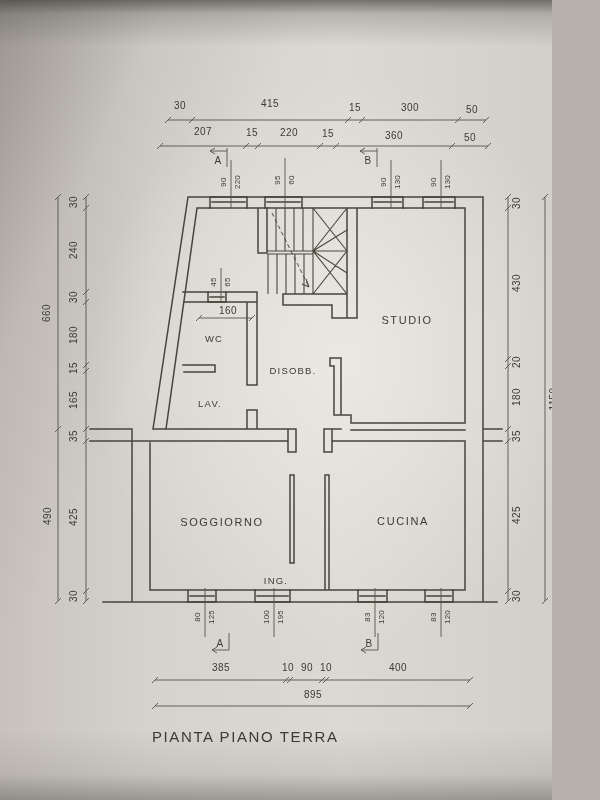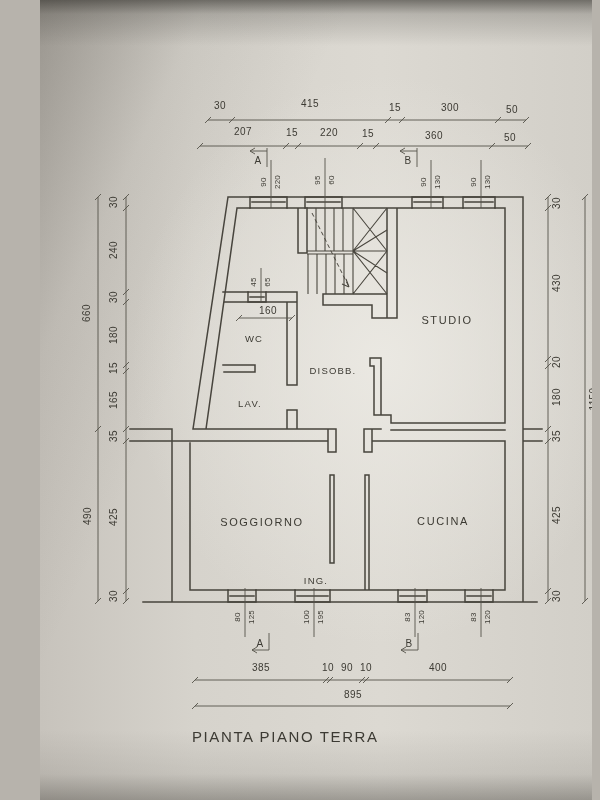--- a/index.html
+++ b/index.html
@@ -4,21 +4,20 @@
 <style>
   html,body{margin:0;padding:0;background:#b7b3ac;}
   .photo{
     position:relative;width:552px;height:800px;overflow:hidden;
     background:
       radial-gradient(ellipse 70% 55% at 62% 45%, rgba(236,234,228,0.9) 0%, rgba(236,234,228,0) 65%),
       linear-gradient(180deg, rgba(52,50,45,0.62) 0px, rgba(52,50,45,0.22) 14px, rgba(52,50,45,0) 46px),
       linear-gradient(0deg, rgba(55,52,46,0.38) 0px, rgba(55,52,46,0.10) 26px, rgba(0,0,0,0) 70px),
       linear-gradient(115deg, rgba(66,62,55,0.34) 0%, rgba(66,62,55,0.08) 18%, rgba(0,0,0,0) 34%),
       linear-gradient(90deg, #c7c3bc 0%, #d6d3cc 28%, #dcd9d2 62%, #d2cfc8 100%);
-    margin-left: 40px;
   }
   svg text{font-family:"Liberation Sans","DejaVu Sans",sans-serif;fill:#3c3a33;}
   .dim{font-size:10px;letter-spacing:0.4px;}
   .dimsmall{font-size:8px;letter-spacing:0.2px;}
   .room{font-size:11px;letter-spacing:1.6px;}
   .roomsmall{font-size:9.5px;letter-spacing:1.2px;}
   .marker{font-size:10px;letter-spacing:0.5px;}
   .title{font-size:15px;letter-spacing:1.6px;}
   .wall{stroke:#47443d;stroke-width:1.5;fill:none;stroke-linecap:square;}
   .thin{stroke:#55524a;stroke-width:0.9;fill:none;}

